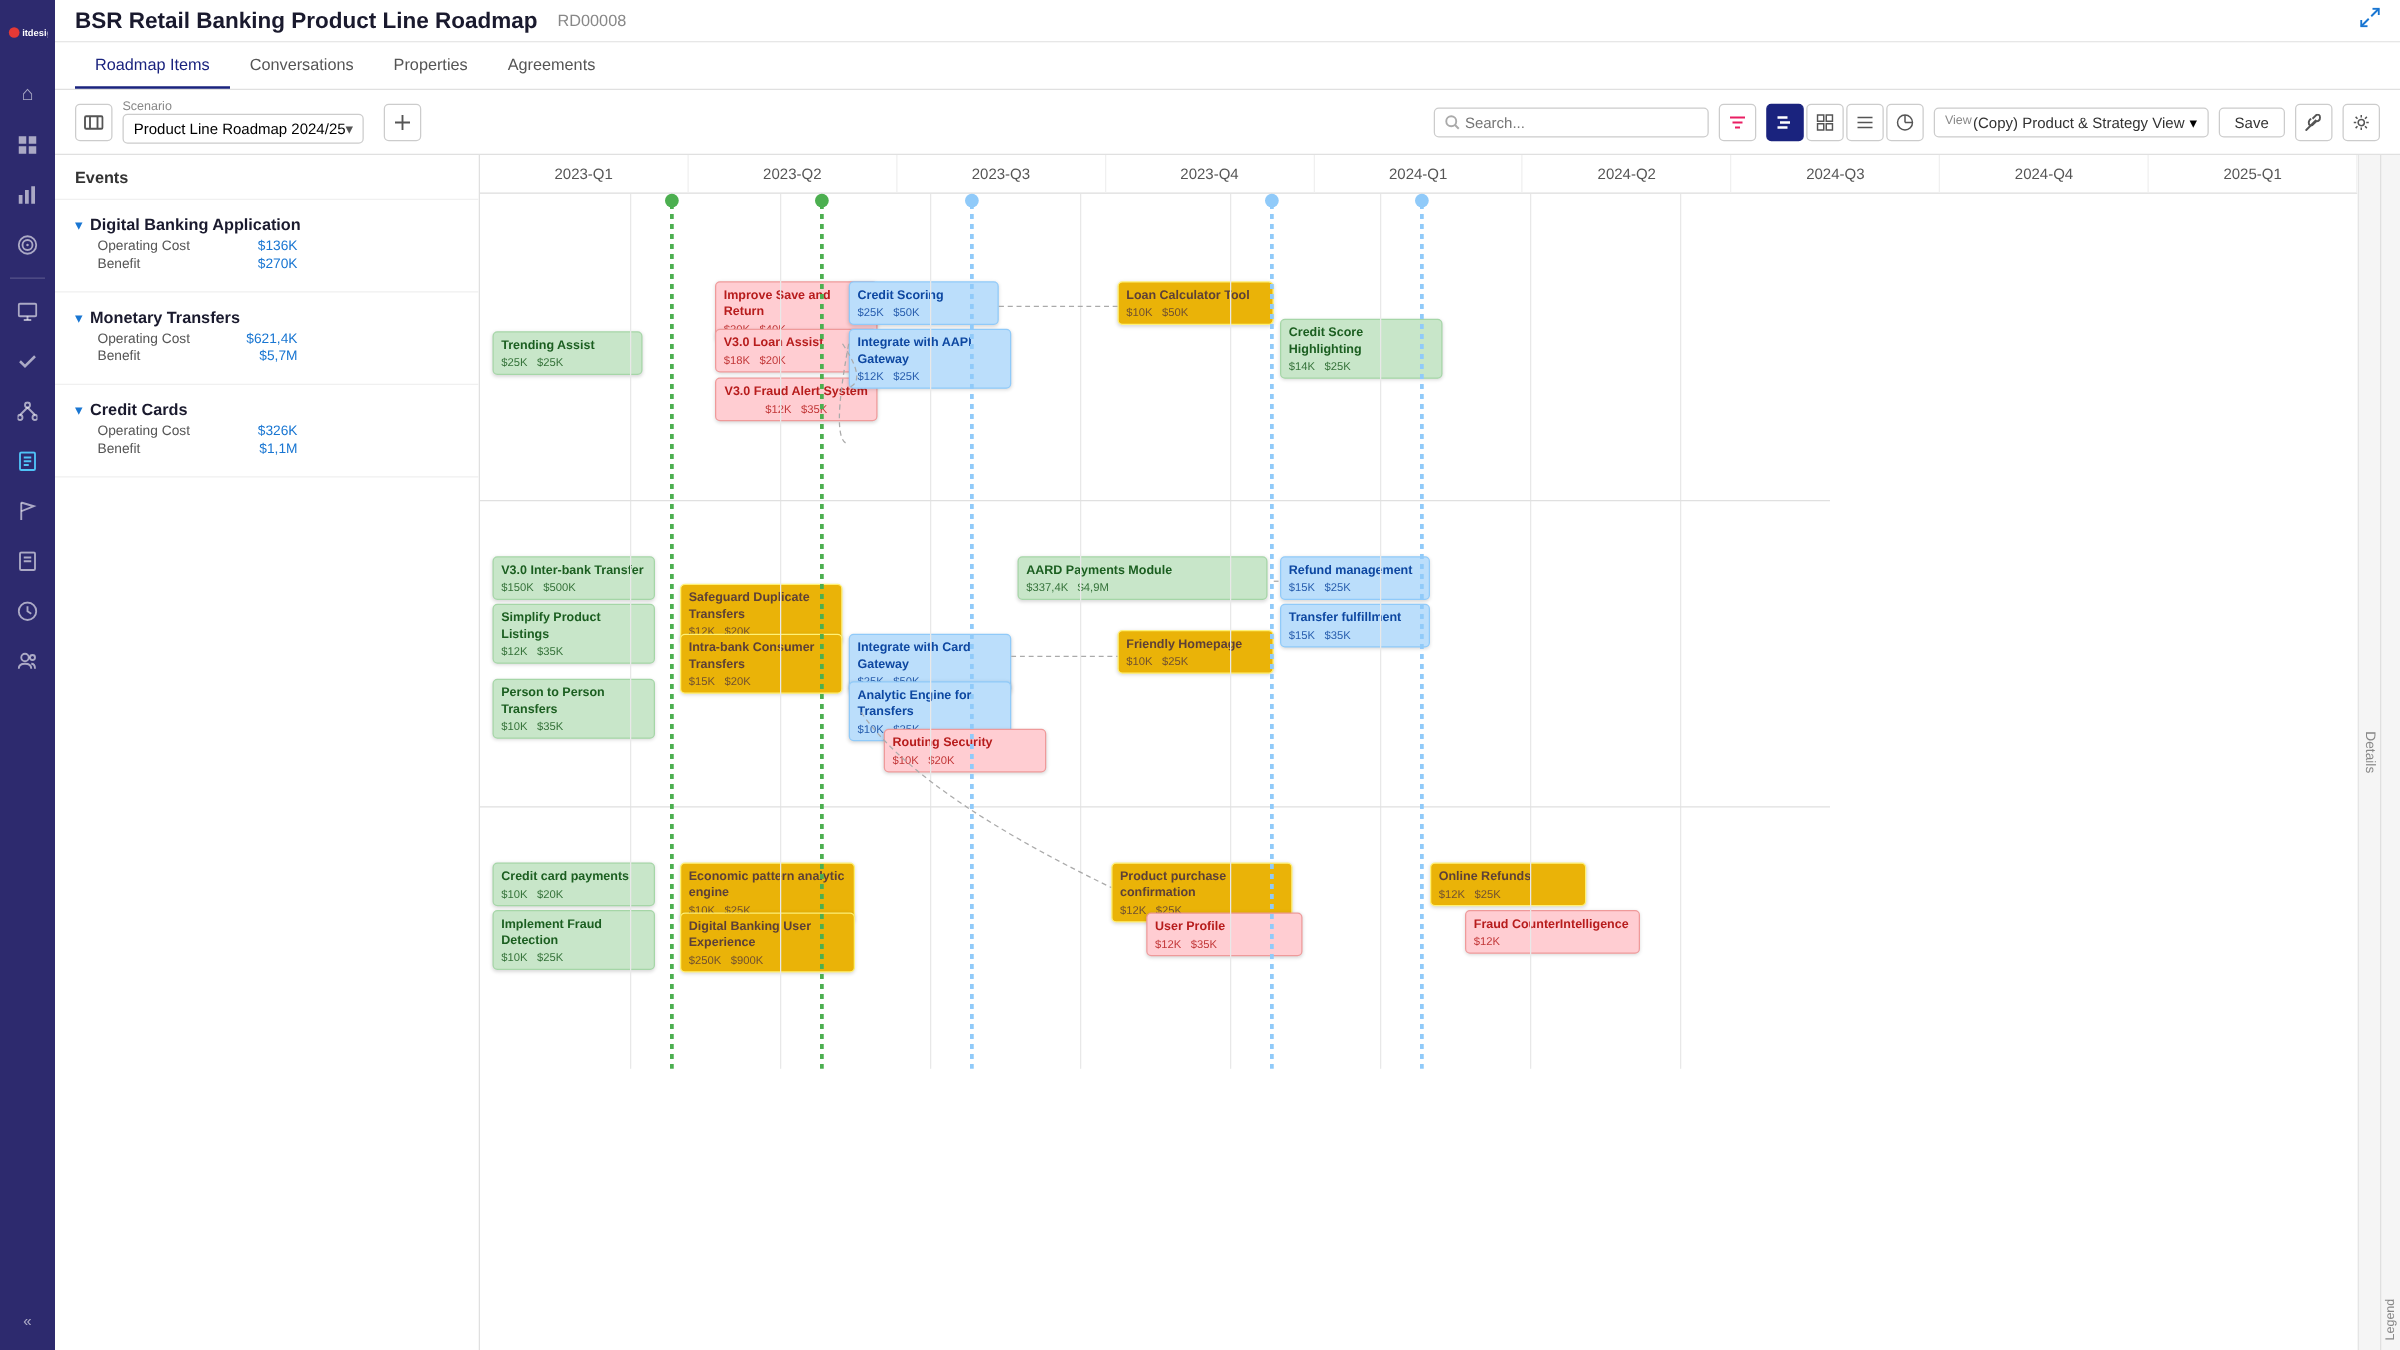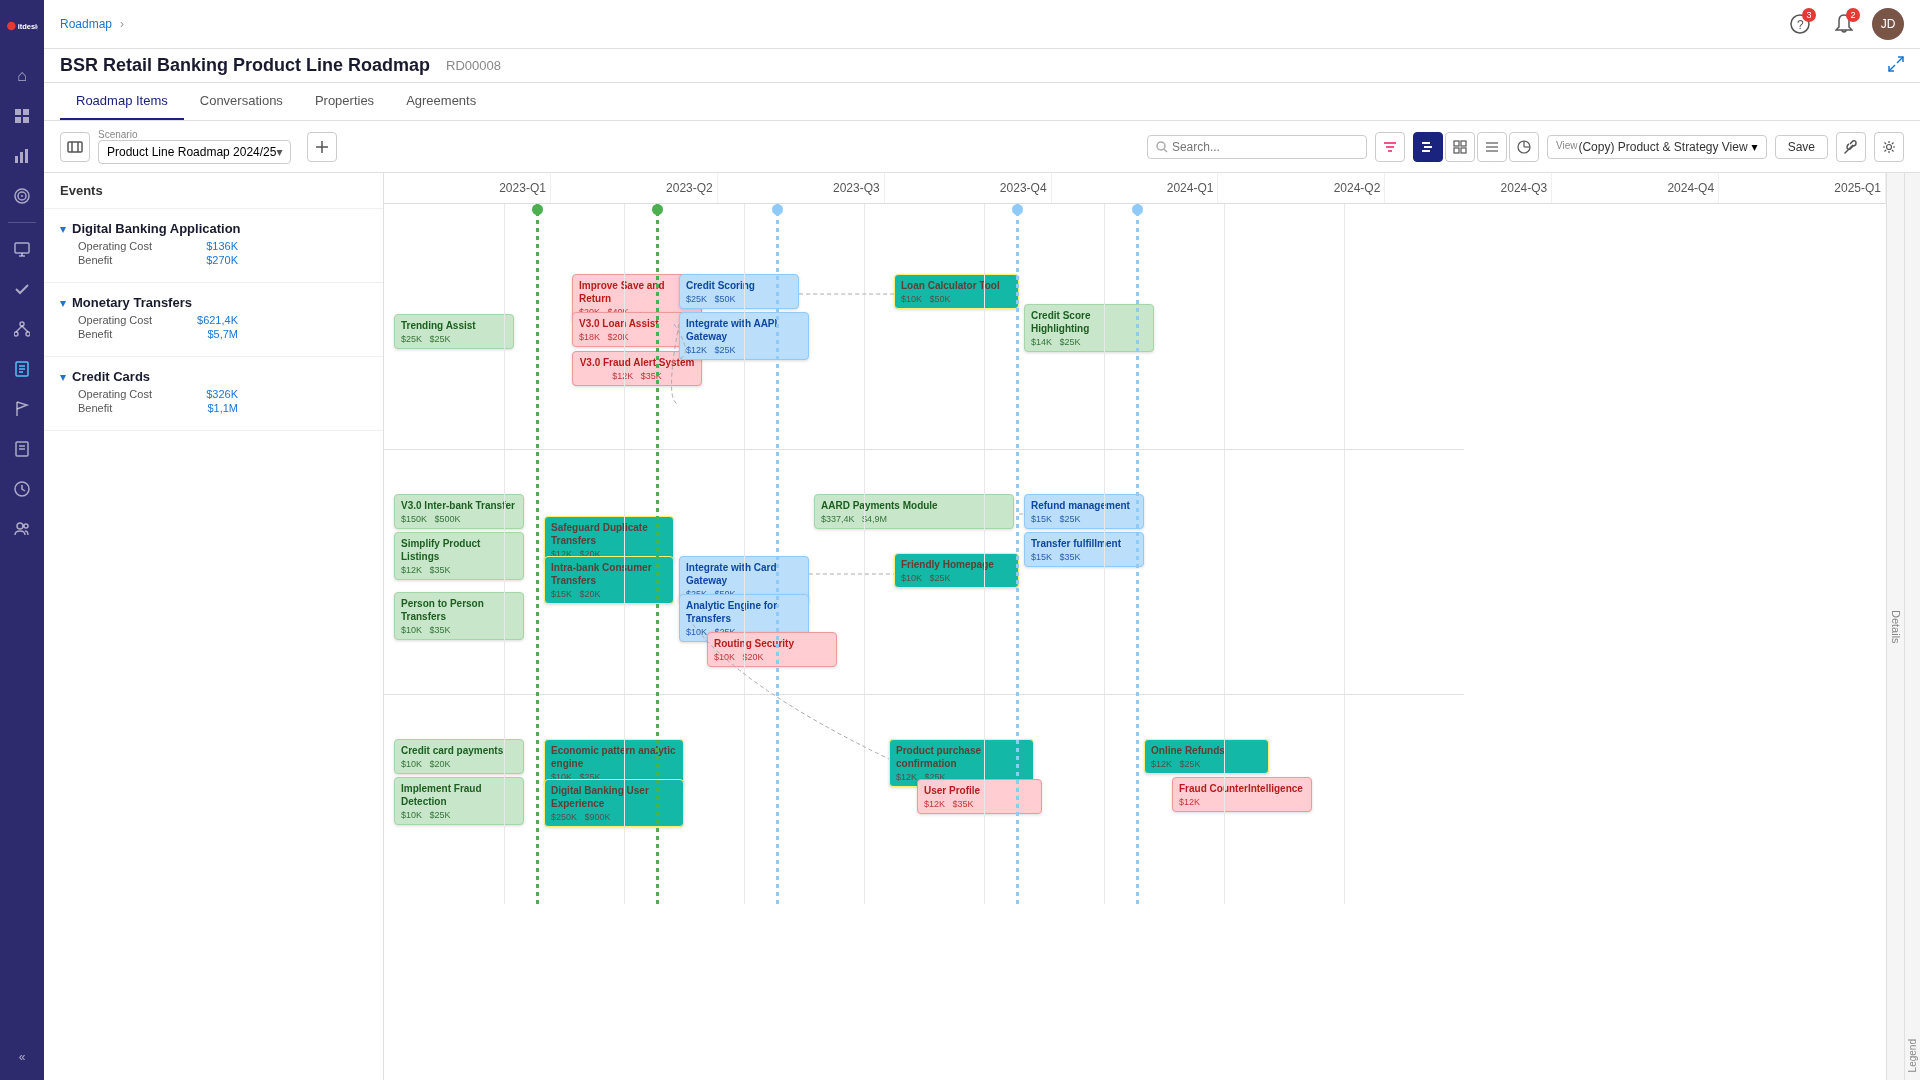--- a/index.html
+++ b/index.html
@@ -381,21 +381,21 @@
       display: flex;
       position: sticky;
       top: 0;
       z-index: 5;
       background: white;
       border-bottom: 1px solid #ddd;
     }
     .quarter-cell {
       flex: 1;
       min-width: 120px;
-      text-align: right;
+      text-align: center;
       padding: 8px 4px;
       font-size: 12px;
       color: #555;
       border-right: 1px solid #f0f0f0;
       font-weight: 500;
     }
 
     
     .timeline-body {
       position: relative;
@@ -420,21 +420,21 @@
     }
     .roadmap-card .card-costs {
       font-size: 9px;
       opacity: 0.85;
     }
 
     
     .card-green { background: #c8e6c9; border: 1px solid #a5d6a7; color: #1b5e20; }
     .card-red { background: #ffcdd2; border: 1px solid #ef9a9a; color: #b71c1c; margin-left: 28px; }
     .card-blue { background: #bbdefb; border: 1px solid #90caf9; color: #0d47a1; }
-    .card-yellow { background: #14b8a6; border: 1px solid #fff176; color: #5d4037; }
+    .card-yellow { background: #eab308; border: 1px solid #fff176; color: #5d4037; }
 
     
     .right-details {
       width: 18px;
       background: #f5f5f5;
       border-left: 1px solid #e0e0e0;
       display: flex;
       align-items: center;
       justify-content: center;
       writing-mode: vertical-rl;
@@ -562,43 +562,20 @@
         <path d="M1,14 Q1,10 6,10 Q11,10 11,14"></path>
       <circle cx="12" cy="5" r="2"></circle>
         <path d="M11,10 Q14,10 14,14"></path>
     </svg>
   </div>
   <div class="sidebar-expand">«</div>
 </nav>
 
 <div class="main">
 
-  <div class="top-header">
-    <div class="top-header-left">
-      <span class="breadcrumb">Roadmap</span>
-      <span class="breadcrumb-sep">›</span>
-    </div>
-    <div class="top-header-right">
-      <div class="header-icon-btn">
-        <svg width="20" height="20" viewBox="0 0 20 20" fill="none" stroke="#555" stroke-width="1.5">
-          <circle cx="10" cy="10" r="9"></circle>
-          <text x="7" y="15" font-size="12" fill="#555" stroke="none">?</text>
-        </svg>
-        <div class="badge">3</div>
-      </div>
-      <div class="header-icon-btn">
-        <svg width="18" height="20" viewBox="0 0 18 20" fill="none" stroke="#555" stroke-width="1.5">
-          <path d="M9,1 Q14,1 14,7 L14,13 L17,16 L1,16 L4,13 L4,7 Q4,1 9,1"></path>
-          <path d="M7,16 Q7,18 9,18 Q11,18 11,16"></path>
-        </svg>
-        <div class="badge">2</div>
-      </div>
-      <div class="avatar">JD</div>
-    </div>
-  </div>
 
   <div style="display:flex; align-items:center; padding: 6px 16px; background:white; border-bottom:1px solid #e0e0e0; justify-content:space-between;">
     <div style="display:flex; align-items:center; gap:8px;">
       <span class="page-title">BSR Retail Banking Product Line Roadmap</span>
       <span class="page-id">RD00008</span>
     </div>
     <div class="expand-icon">
       <svg width="16" height="16" viewBox="0 0 16 16" fill="none" stroke="#1976d2" stroke-width="1.5">
         <polyline points="10,1 15,1 15,6"></polyline>
           <polyline points="1,10 1,15 6,15"></polyline>

